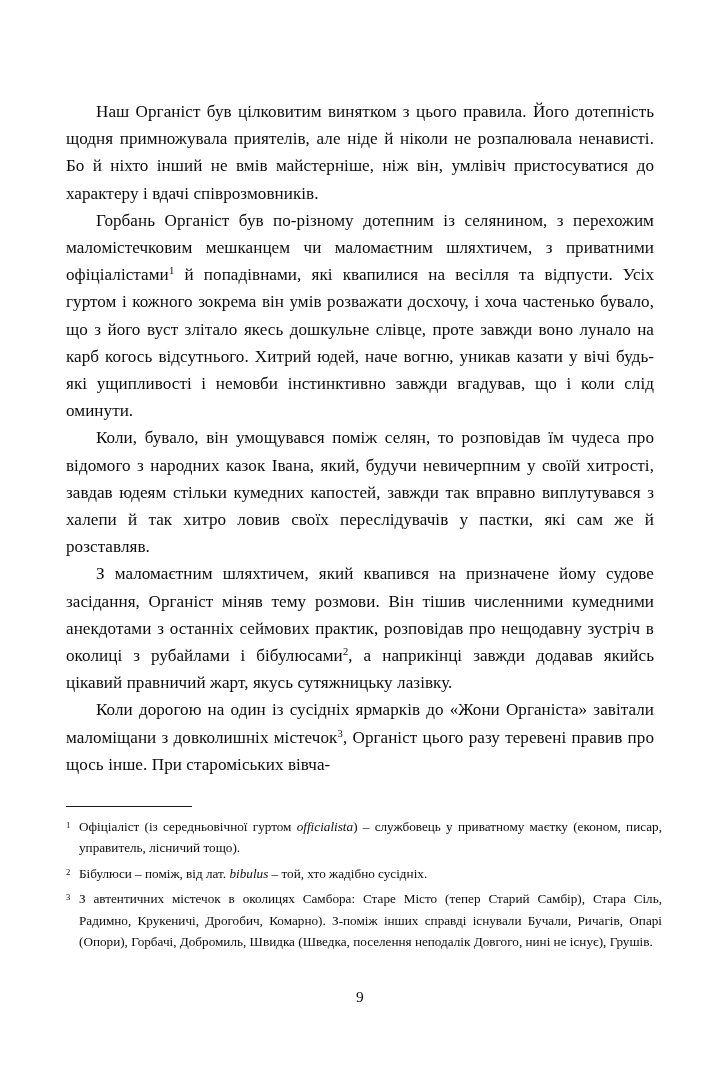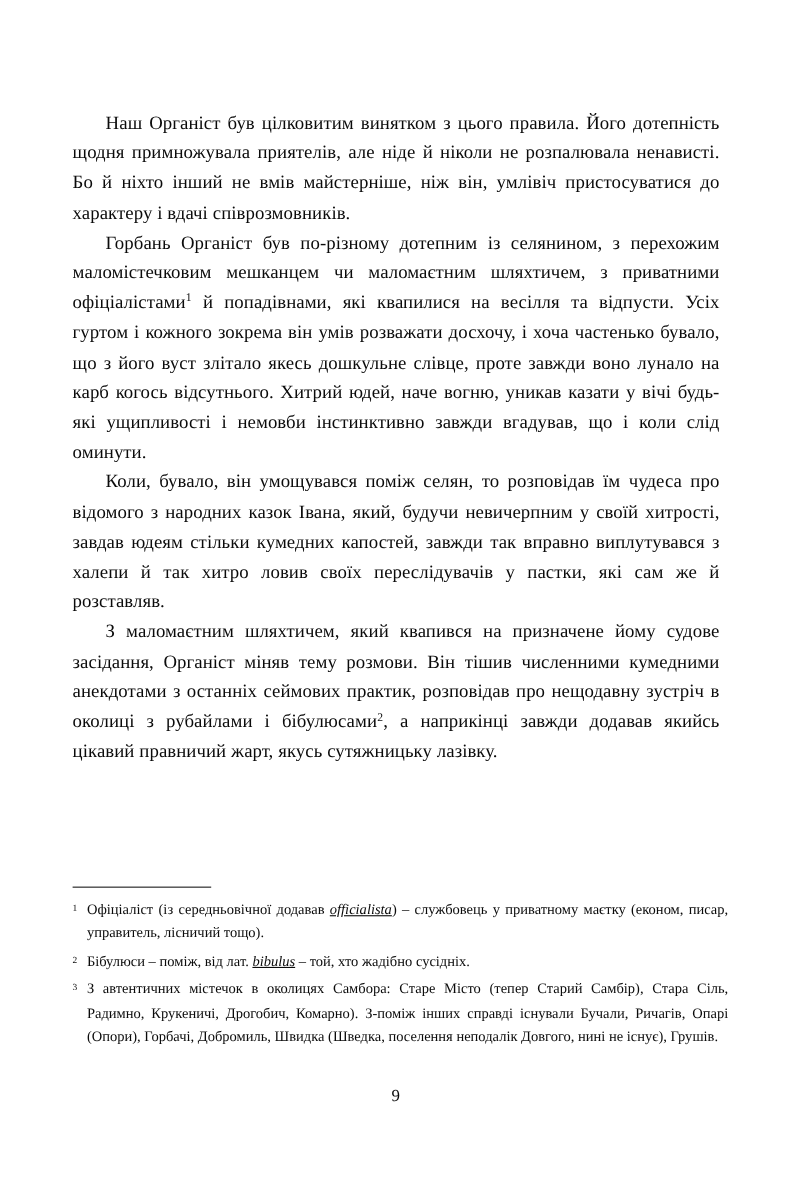--- a/index.html
+++ b/index.html
@@ -81,21 +81,20 @@
     position: absolute;
     left: 0;
     top: 0;
     font-size: 8.6px;
     line-height: 19px;
     vertical-align: super;
   }
 
   .fn i, .fn em {
     font-style: italic;
-    text-decoration: underline;
   }
 
   
   .folio {
     position: absolute;
     left: 0;
     top: 988px;
     width: 720px;
     text-align: center;
     font-size: 15.4px;
@@ -111,29 +110,30 @@
   <div class="textblock">
 
     <p class="para"><span>Наш Органіст був цілковитим винятком з цього правила. Його дотепність щодня примножувала приятелів, але ніде й ніколи не розпалювала ненависті. Бо й ніхто інший не вмів майстерніше, ніж він, умлівіч пристосуватися до характеру і вдачі співрозмовників.</span></p>
 
     <p class="para"><span>Горбань Органіст був по-різному дотепним із селянином, з перехожим маломістечковим мешканцем чи маломаєтним шляхтичем, з приватними офіціалістами</span><sup class="fnref">1</sup><span> й попадівнами, які квапилися на весілля та відпусти. Усіх гуртом і кожного зокрема він умів розважати досхочу, і хоча частенько бувало, що з його вуст злітало якесь дошкульне слівце, проте завжди воно лунало на карб когось відсутнього. Хитрий юдей, наче вогню, уникав казати у вічі будь-які ущипливості і немовби інстинктивно завжди вгадував, що і коли слід оминути.</span></p>
 
     <p class="para"><span>Коли, бувало, він умощувався поміж селян, то розповідав їм чудеса про відомого з народних казок Івана, який, будучи невичерпним у своїй хитрості, завдав юдеям стільки кумедних капостей, завжди так вправно виплутувався з халепи й так хитро ловив своїх переслідувачів у пастки, які сам же й розставляв.</span></p>
 
     <p class="para"><span>З маломаєтним шляхтичем, який квапився на призначене йому судове засідання, Органіст міняв тему розмови. Він тішив численними кумедними анекдотами з останніх сеймових практик, розповідав про нещодавну зустріч в околиці з рубайлами і бібулюсами</span><sup class="fnref">2</sup><span>, а наприкінці завжди додавав якийсь цікавий правничий жарт, якусь сутяжницьку лазівку.</span></p>
 
+    <p class="para"><span>Коли дорогою на один із сусідніх ярмарків до «Жони Органіста» завітали маломіщани з довколишніх містечок</span><sup class="fnref">3</sup><span>, Органіст цього разу теревені правив про щось інше. При староміських вівча-</span></p>
 
   </div>
 
   <div class="footnotes">
 
     <div class="fn-rule"></div>
 
     <div class="fn">
-      <span class="fn-num">1</span><span>Офіціаліст (із середньовічної додавав </span><i>officialista</i><span>) – службовець у приватному маєтку (економ, писар, управитель, лісничий тощо).</span>
+      <span class="fn-num">1</span><span>Офіціаліст (із середньовічної гуртом </span><i>officialista</i><span>) – службовець у приватному маєтку (економ, писар, управитель, лісничий тощо).</span>
     </div>
 
     <div class="fn">
       <span class="fn-num">2</span><span>Бібулюси – поміж, від лат. </span><i>bibulus</i><span> – той, хто жадібно сусідніх.</span>
     </div>
 
     <div class="fn">
       <span class="fn-num">3</span><span>З автентичних містечок в околицях Самбора: Старе Місто (тепер Старий Самбір), Стара Сіль, Радимно, Крукеничі, Дрогобич, Комарно). З-поміж інших справді існували Бучали, Ричагів, Опарі (Опори), Горбачі, Добромиль, Швидка (Шведка, поселення неподалік Довгого, нині не існує), Грушів.</span><i></i><span></span>
     </div>
 

